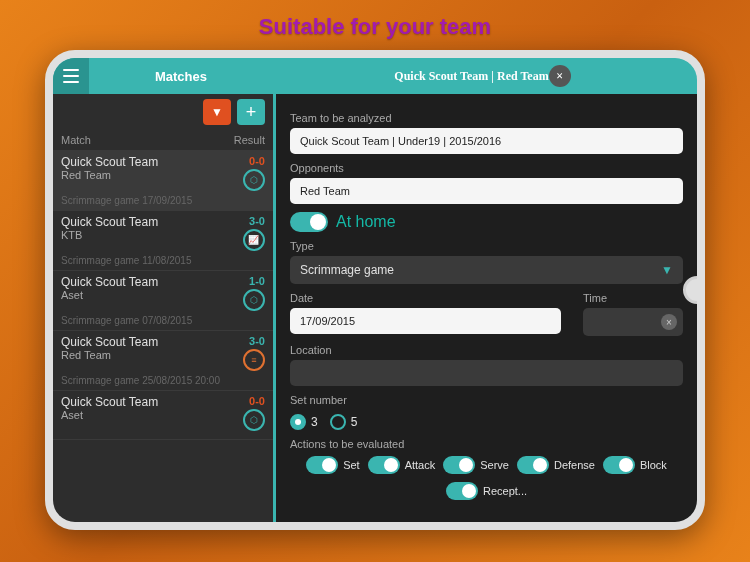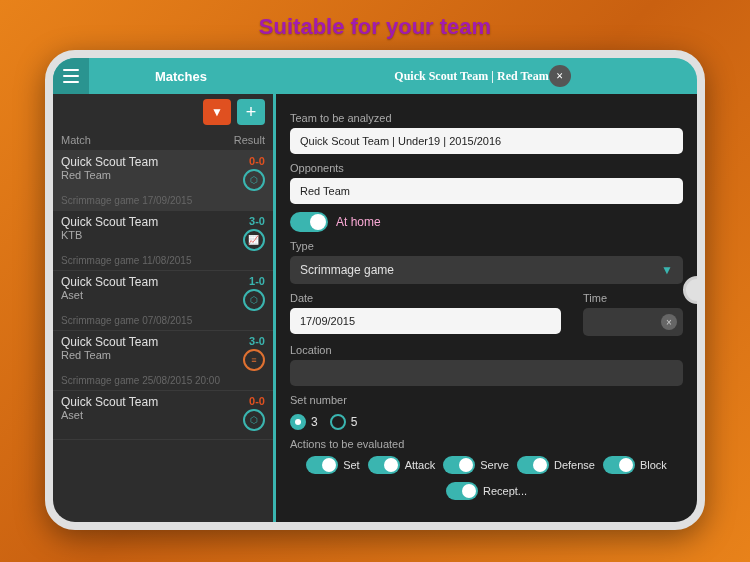--- a/index.html
+++ b/index.html
@@ -267,22 +267,22 @@
     .toggle-thumb {
       width: 16px;
       height: 16px;
       background: white;
       border-radius: 50%;
       position: absolute;
       top: 2px;
       right: 2px;
     }
     .toggle-label {
-      color: #f9a8d4;
-      font-size: 12px;
+      color: #14b8a6;
+      font-size: 16px;
     }
     .select-wrapper {
       position: relative;
       width: 100%;
     }
     .form-select {
       background: #3a3a3a;
       border: none;
       border-radius: 5px;
       color: #e0e0e0;

